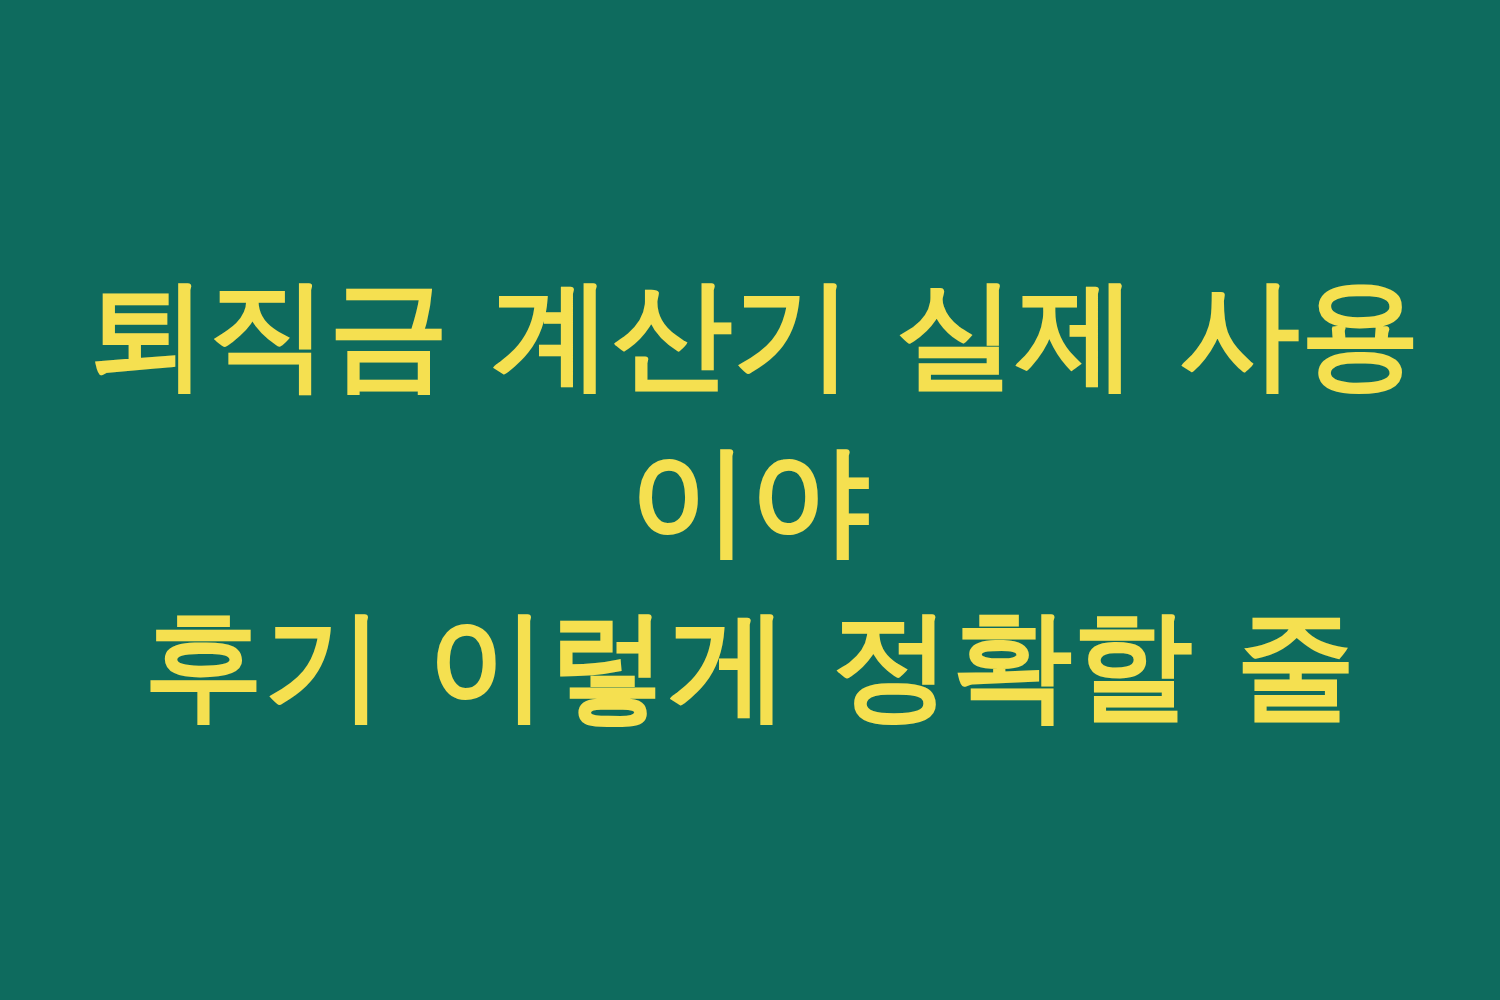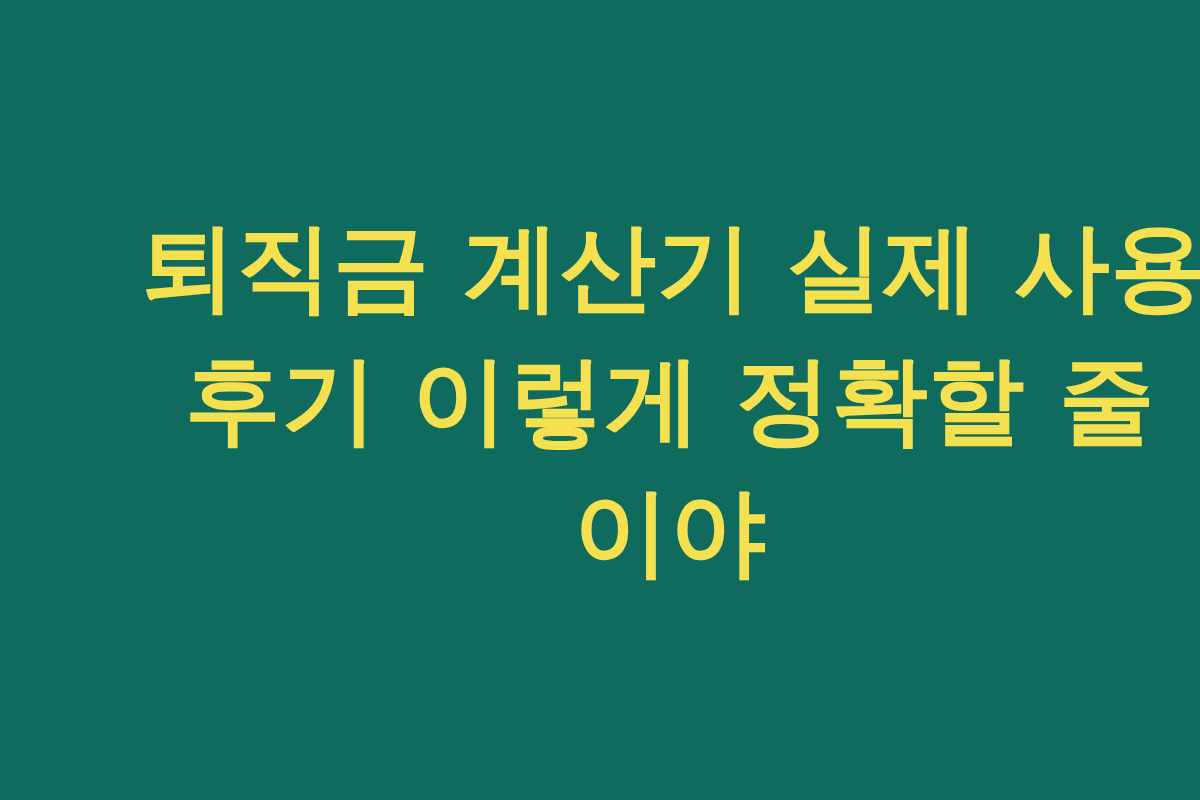--- a/index.html
+++ b/index.html
@@ -15,21 +15,21 @@
     font-family: "DejaVu Sans", "Liberation Sans", sans-serif;
   }
 
   #banner {
     position: relative;
     width: 1200px;
     height: 800px;
     box-sizing: border-box;
     display: flex;
     align-items: center;
-    justify-content: flex-end;
+    justify-content: center;
     background: #0E6B5E;
   }
 
   #headline {
     width: 1060px;
     margin: 0;
     padding: 0;
     text-align: center;
     color: #F5E050;
     font-family: "DejaVu Sans", "Liberation Sans", sans-serif;
@@ -46,17 +46,17 @@
     white-space: nowrap;
   }
 </style>
 </head>
 <body>
 
 <div id="banner" style="background: rgb(14, 107, 94);">
 
   <h1 id="headline" style="color: rgb(245, 224, 80); text-align: center;">
     <span class="line">퇴직금 계산기 실제 사용</span>
+    <span class="line">이야</span>
     <span class="line">후기 이렇게 정확할 줄</span>
-    <span class="line">이야</span>
   </h1>
 
 </div>
 
 </body></html>

